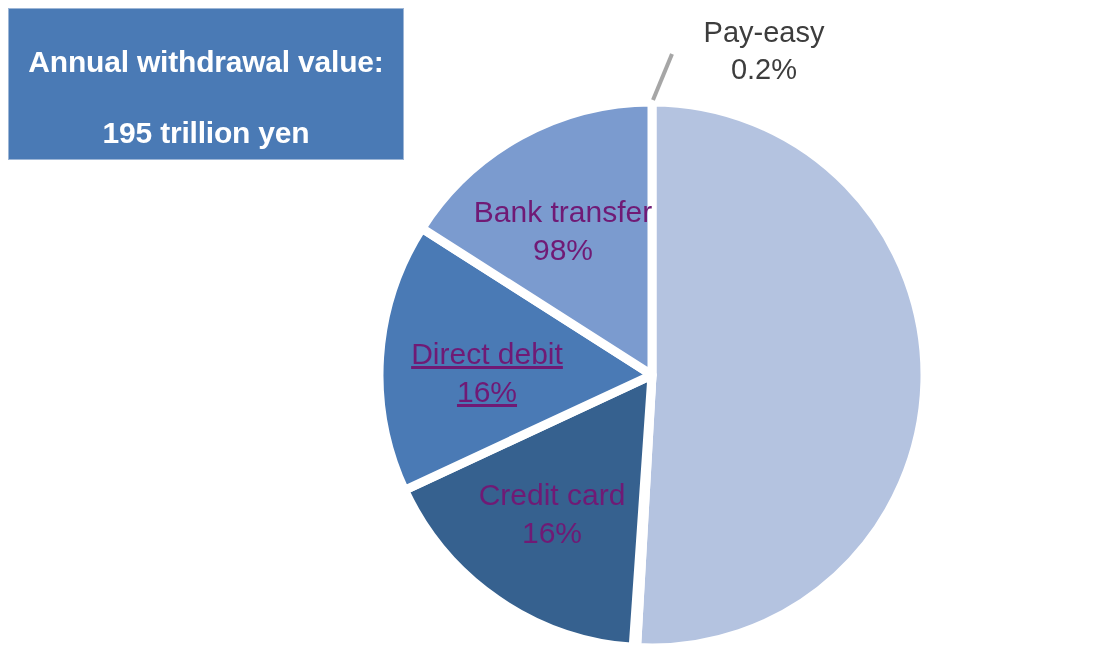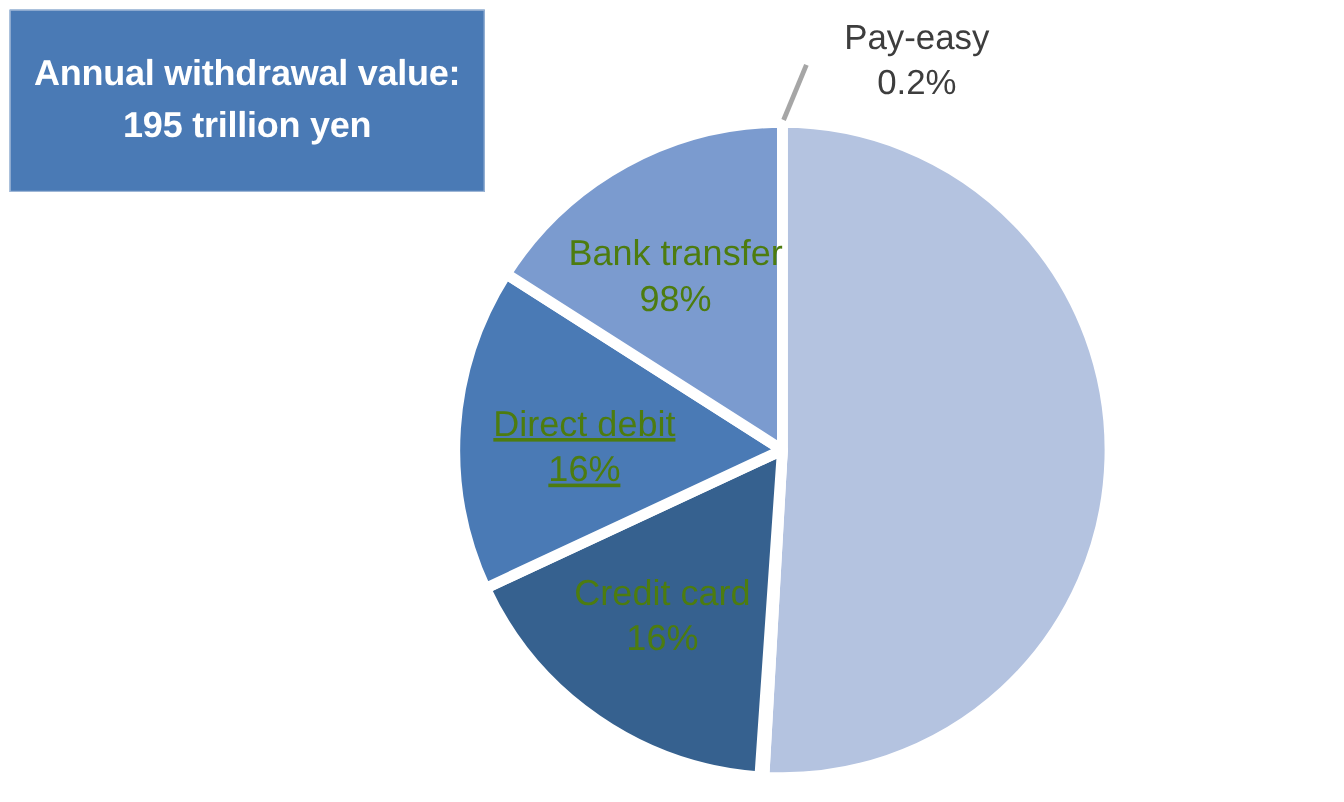--- a/index.html
+++ b/index.html
@@ -32,42 +32,42 @@
     flex-direction: column;
     align-items: center;
     justify-content: center;
     color: #ffffff;
     font-weight: bold;
     font-size: 30px;
     line-height: 1.42;
     text-align: center;
     letter-spacing: -0.2px;
   }
-  #annotation-box .line { white-space: nowrap; }
+  #annotation-box .line { white-space: nowrap; margin-top: 28px; }
 
   
   #pie-svg {
     position: absolute;
     left: 0;
     top: 0;
   }
 
   
   .slice-label {
     position: absolute;
     text-align: center;
     font-size: 30px;
     line-height: 1.28;
     white-space: nowrap;
     pointer-events: none;
   }
   .slice-label .name { display: block; }
   .slice-label .val  { display: block; }
 
-  .label-light { color: #4d7c0f; }
+  .label-light { color: #701a75; }
   .label-dark  { color: #3d3d3d; }
 
   #label-pay-easy {
     left: 624px;
     top: 14px;
     width: 280px;
     font-size: 29px;
   }
   #label-bank-transfer {
     left: 423px;

